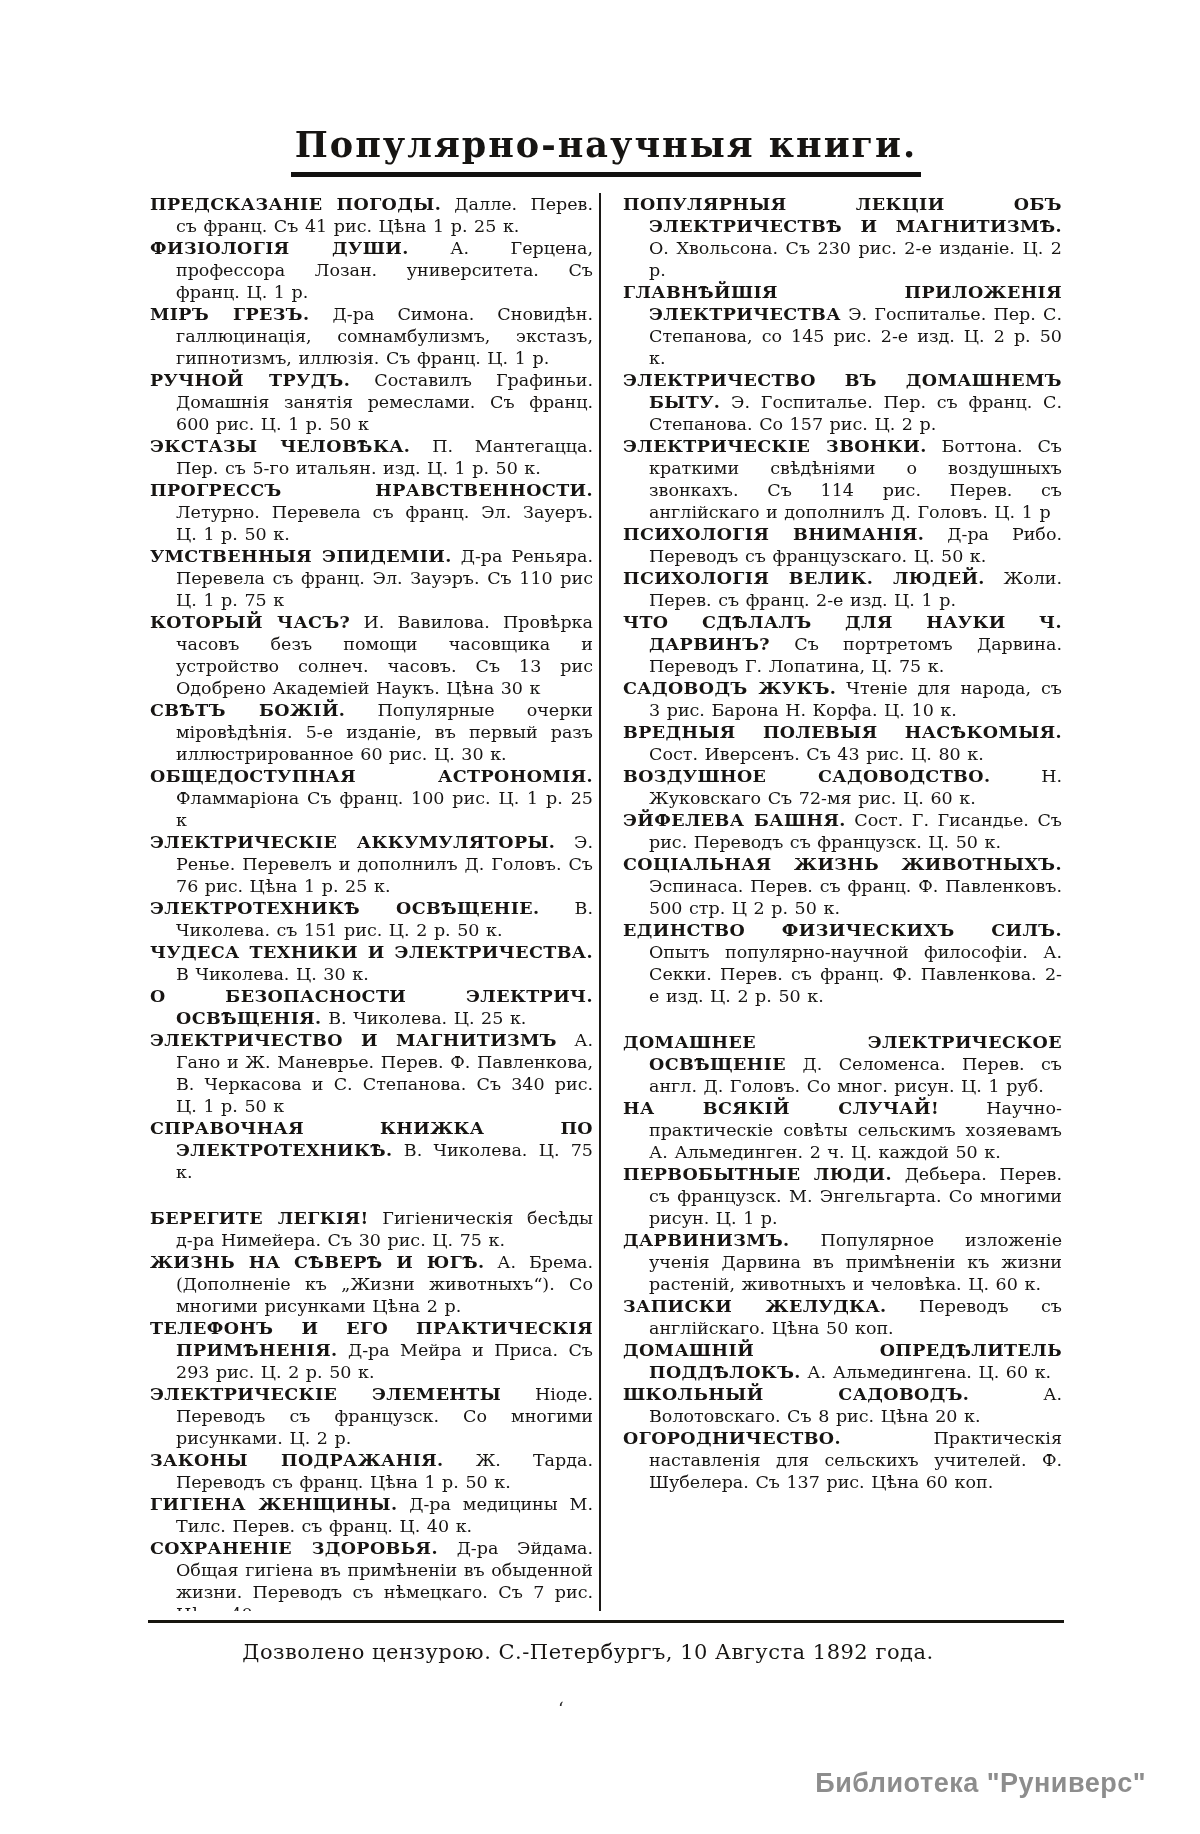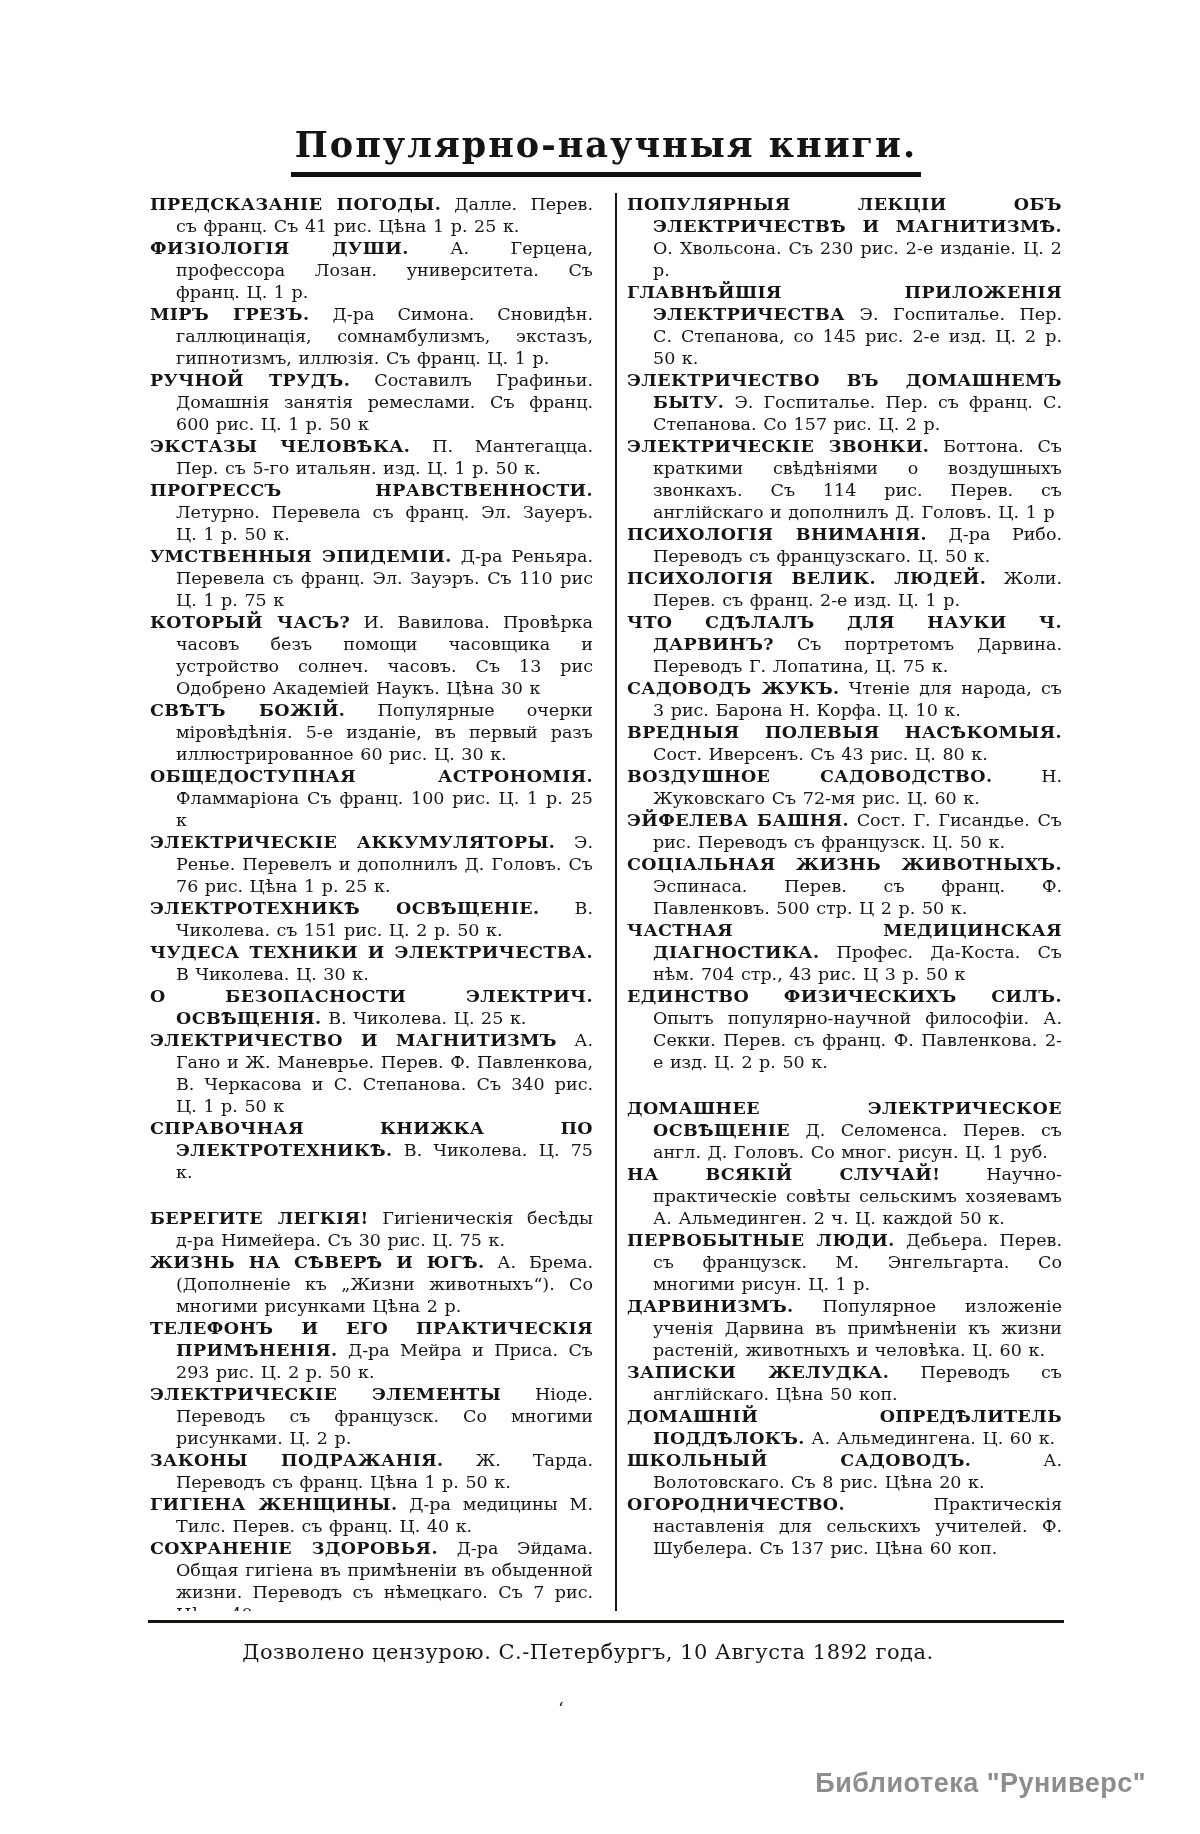--- a/index.html
+++ b/index.html
@@ -26,22 +26,22 @@
     padding:0 4px 7px 4px;
     border-bottom:5px solid #121110;
     white-space:nowrap;
   }
   .columns{
     display:flex;
     height:1418px;
     overflow:hidden;
   }
   .col{width:443px;}
-  .col-left{padding-right:22px;}
-  .col-right{flex:1;padding-left:10px;}
+  .col-left{padding-right:6px;}
+  .col-right{flex:1;padding-left:22px;}
   .divider{
     width:2px;
     background:#1b1917;
     flex:0 0 auto;
   }
   .entry{
     margin:0;
     padding-left:26px;
     text-indent:-26px;
     font-size:17.5px;
@@ -175,21 +175,20 @@
             <p class="entry"><span class="entry-title">САДОВОДЪ ЖУКЪ.</span> <span class="entry-rest">Чтеніе для народа, съ 3 рис. Барона Н. Корфа. Ц. 10 к.</span></p>
 
             <p class="entry"><span class="entry-title">ВРЕДНЫЯ ПОЛЕВЫЯ НАСѢКОМЫЯ.</span> <span class="entry-rest">Сост. Иверсенъ. Съ 43 рис. Ц. 80 к.</span></p>
 
             <p class="entry"><span class="entry-title">ВОЗДУШНОЕ САДОВОДСТВО.</span> <span class="entry-rest">Н. Жуковскаго Съ 72-мя рис. Ц. 60 к.</span></p>
 
             <p class="entry"><span class="entry-title">ЭЙФЕЛЕВА БАШНЯ.</span> <span class="entry-rest">Сост. Г. Гисандье. Съ рис. Переводъ съ французск. Ц. 50 к.</span></p>
 
             <p class="entry"><span class="entry-title">СОЦІАЛЬНАЯ ЖИЗНЬ ЖИВОТНЫХЪ.</span> <span class="entry-rest">Эспинаса. Перев. съ франц. Ф. Павленковъ. 500 стр. Ц 2 р. 50 к.</span></p>
 
-            <p class="entry"><span class="entry-title">ЧАСТНАЯ МЕДИЦИНСКАЯ ДІАГНОСТИКА.</span> <span class="entry-rest">Профес. Да-Коста. Съ нѣм. 704 стр., 43 рис. Ц 3 р. 50 к</span></p>
 
             <p class="entry"><span class="entry-title">ЕДИНСТВО ФИЗИЧЕСКИХЪ СИЛЪ.</span> <span class="entry-rest">Опытъ популярно-научной философіи. А. Секки. Перев. съ франц. Ф. Павленкова. 2-е изд. Ц. 2 р. 50 к.</span></p>
           </div>
         <div class="block-gap"></div>
         <div>
 
             <p class="entry"><span class="entry-title">ДОМАШНЕЕ ЭЛЕКТРИЧЕСКОЕ ОСВѢЩЕНІЕ</span> <span class="entry-rest">Д. Селоменса. Перев. съ англ. Д. Головъ. Со мног. рисун. Ц. 1 руб.</span></p>
 
             <p class="entry"><span class="entry-title">НА ВСЯКІЙ СЛУЧАЙ!</span> <span class="entry-rest">Научно-практическіе совѣты сельскимъ хозяевамъ А. Альмединген. 2 ч. Ц. каждой 50 к.</span></p>
 

